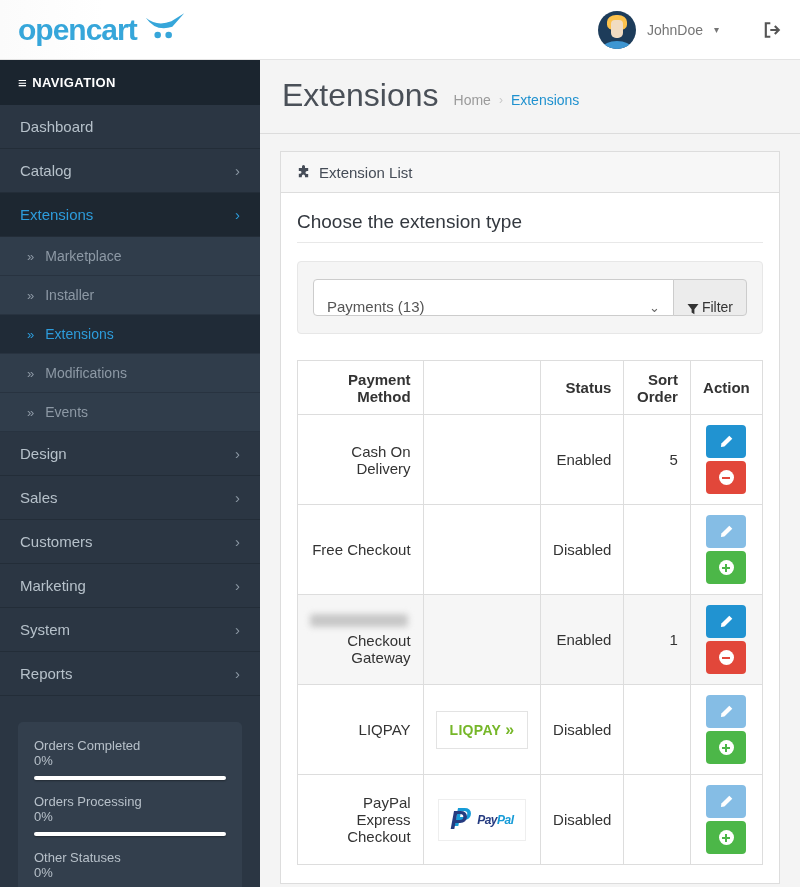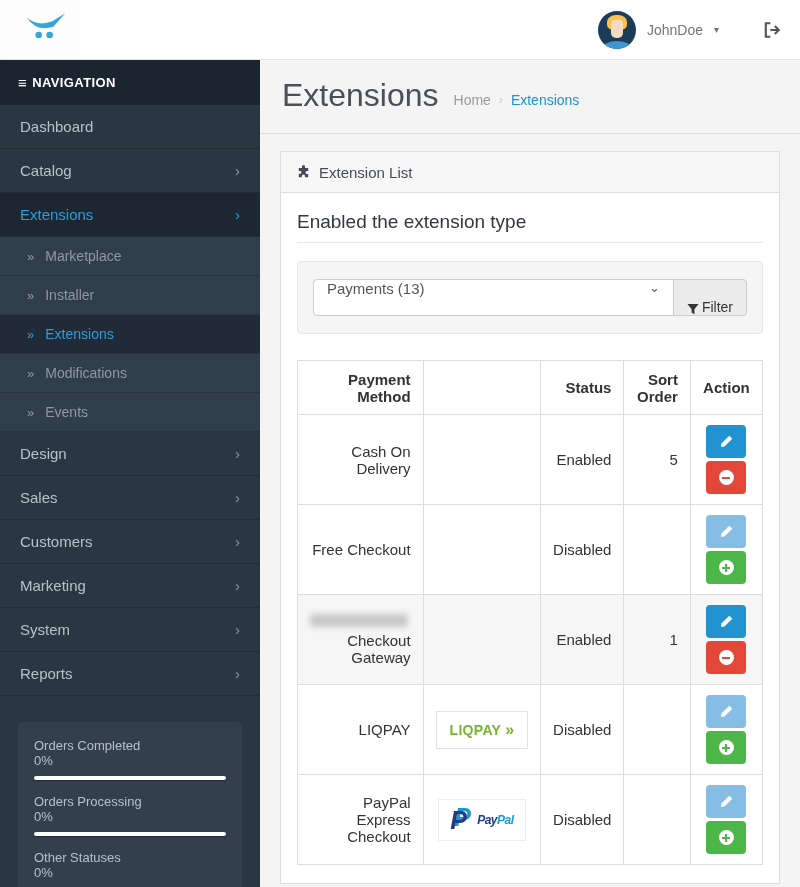--- a/index.html
+++ b/index.html
@@ -59,21 +59,21 @@
 
   .panel { margin:17px 20px; background:#fff; border:1px solid #ddd; }
   .panel-heading { background:#f7f7f7; border-bottom:1px solid #ddd; padding:11px 15px; font-size:15px;
                    color:#454c57; display:flex; align-items:center; gap:8px; height:41px; }
   .panel-body { padding:18px 16px; }
   .section-heading { font-size:19px; font-weight:400; color:#33383f; padding-bottom:9px;
                      border-bottom:1px solid #e8e8e8; margin-bottom:18px; }
   .well { background:#f5f5f5; border:1px solid #e7e7e7; border-radius:4px; padding:17px 15px; margin-bottom:26px; }
   .input-group { display:flex; }
   .select-box { flex:1; height:37px; background:#fff; border:1px solid #ccc; border-radius:4px 0 0 4px;
-                display:flex; align-items:flex-start; justify-content:space-between; padding:0 13px;
+                display:flex; align-items:flex-end; justify-content:space-between; padding:0 13px;
                 font-size:15px; color:#555; cursor:pointer; }
   .select-chevron { color:#666; font-size:13px; }
   .btn-filter { height:37px; padding:0 13px; background:#ececec; border:1px solid #ccc; margin-left:-1px;
                 border-radius:0 4px 4px 0; font-size:14px; color:#333; display:flex; align-items:flex-end;
                 gap:3px; cursor:pointer; }
 
   table { width:100%; border-collapse:collapse; font-size:15px; color:#333; }
   th, td { border:1px solid #ddd; padding:8px 12px; vertical-align:middle; text-align:right; }
   th { font-weight:700; height:54px; }
   tbody td { height:90px; }
@@ -112,20 +112,21 @@
   .pp-word { font-weight:bold; font-style:italic; font-size:12px; letter-spacing:-.5px; }
   .pp-pay { color:#253b80; } .pp-pal { color:#169bd7; }
 </style>
 </head>
 <body>
 
 <div class="app">
 
   <div class="header">
     <div class="logo-wrap">
+      <span class="logo-text">opencart</span>
       <svg class="cart-svg" width="42" height="28" viewBox="0 0 46 30">
         <path d="M2 7 Q14 17 30 11 L44 2 L31 17 Q13 23 2 7 Z" fill="#36a6da"></path>
         <circle cx="15" cy="26" r="3.6" fill="#36a6da"></circle>
         <circle cx="27" cy="26" r="3.6" fill="#36a6da"></circle>
       </svg>
     </div>
     <div class="header-right">
       <div class="user-menu">
         <div class="avatar">
           <div class="hair"></div>
@@ -252,21 +253,21 @@
       <div class="panel">
         <div class="panel-heading">
           <svg width="15" height="15" viewBox="0 0 16 16" fill="#454c57">
             <path d="M6.4 1.6 a1.6 1.6 0 0 1 3.2 0 V3.1 H13 V6.3 h-1.2 a1.7 1.7 0 0 0 0 3.4 H13 V13 H9.6 v-1.1 a1.7 1.7 0 0 0 -3.4 0 V13 H3 V9.4 h1.3 a1.55 1.55 0 0 0 0 -3.1 H3 V3.1 h3.4 Z"></path>
           </svg>
           <span>Extension List</span>
         </div>
 
         <div class="panel-body">
 
-          <h3 class="section-heading">Enabled the extension type</h3>
+          <h3 class="section-heading">Choose the extension type</h3>
 
           <div class="well">
             <div class="input-group">
               <div class="select-box">
                 <span>Payments (13)</span>
                 <span class="select-chevron">⌄</span>
               </div>
               <button class="btn-filter">
                 <svg width="12" height="12" viewBox="0 0 12 12">
                   <path d="M0.5 1 h11 L7.4 6.2 v5 l-2.8 -1.7 V6.2 Z" fill="#333"></path>

